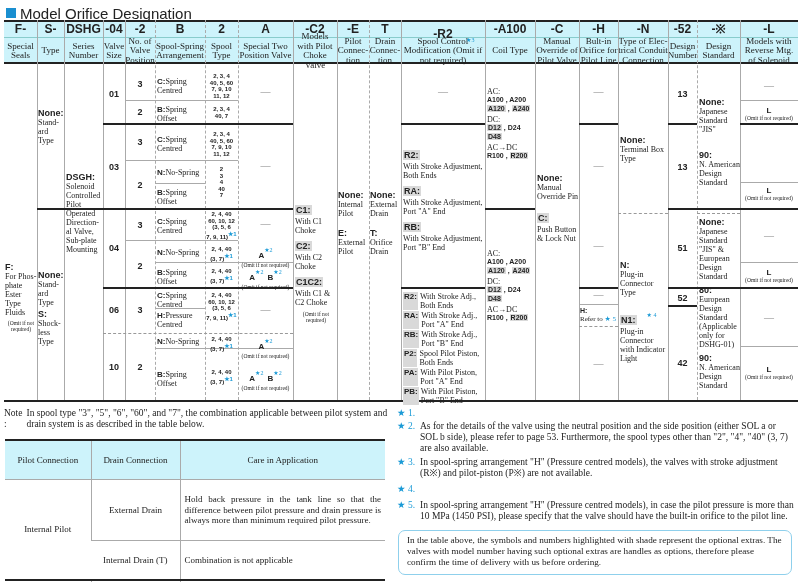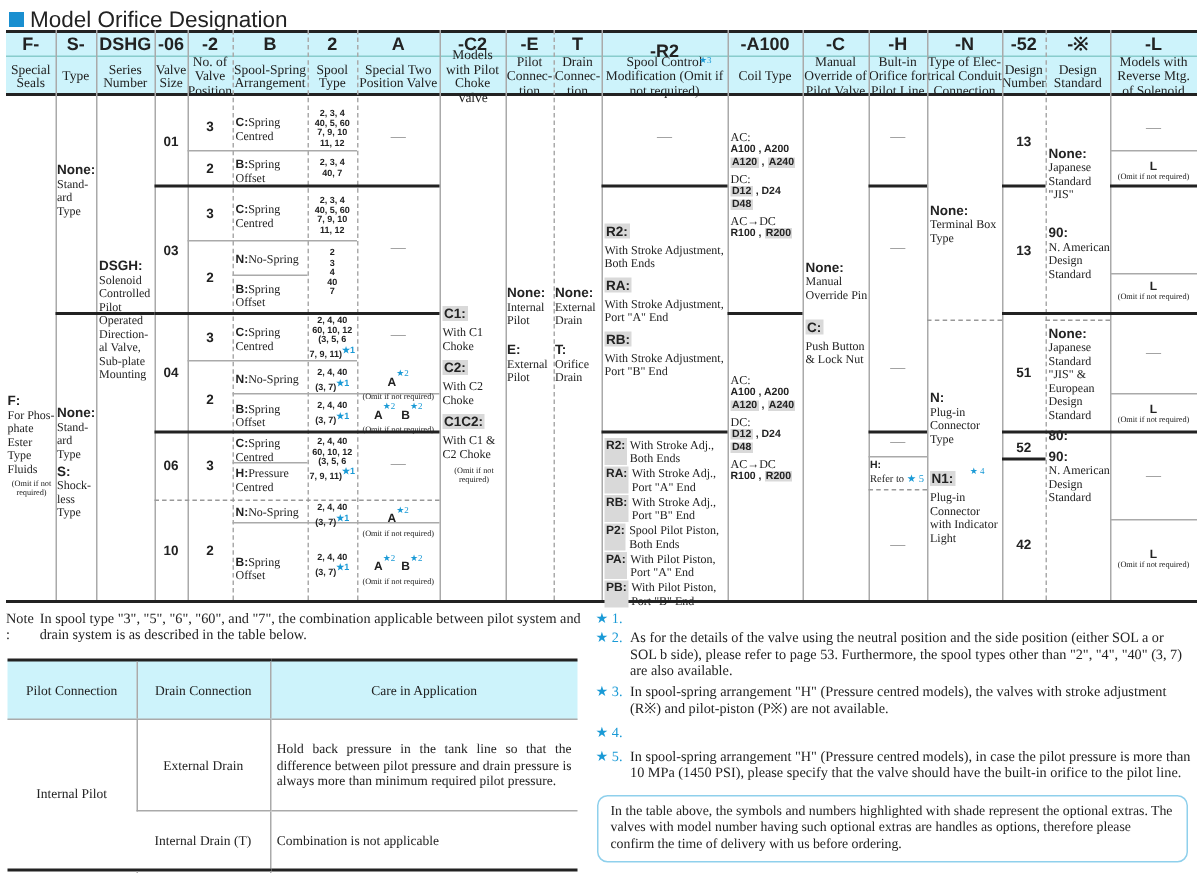--- a/index.html
+++ b/index.html
@@ -41,21 +41,21 @@
 </div>
 
 <div class="a hd" style="left:4px;top:20px;width:794px;height:44px;border-top:2px solid #222;border-bottom:2px solid #222"></div>
 <div class="a" style="left:4px;top:37px;width:794px;border-top:1px solid #8cc"></div>
 
 <div id="hdr"></div>
 
 <div class="a code" style="left:4px;top:21px;width:33px">F-</div>
 <div class="a code" style="left:37px;top:21px;width:27px">S-</div>
 <div class="a code" style="left:64px;top:21px;width:39px">DSHG</div>
-<div class="a code" style="left:103px;top:21px;width:22px">-06</div>
+<div class="a code" style="left:103px;top:21px;width:22px">-04</div>
 <div class="a code" style="left:125px;top:21px;width:30px">-2</div>
 <div class="a code" style="left:155px;top:21px;width:50px">B</div>
 <div class="a code" style="left:205px;top:21px;width:33px">2</div>
 <div class="a code" style="left:238px;top:21px;width:55px">A</div>
 <div class="a code" style="left:293px;top:21px;width:44px">-C2</div>
 <div class="a code" style="left:337px;top:21px;width:32px">-E</div>
 <div class="a code" style="left:369px;top:21px;width:32px">T</div>
 <div class="a code" style="left:401px;top:26px;width:84px">-R2</div>
 <div class="a code" style="left:485px;top:21px;width:50px">-A100</div>
 <div class="a code" style="left:535px;top:21px;width:44px">-C</div>
@@ -342,20 +342,21 @@
 <div class="a" style="left:699px;top:97px;width:41px">
   <div class="sans b s9">None:</div>
   <div class="s8">Japanese Standard "JIS"</div>
   <div class="sans b s9" style="margin-top:16px">90:</div>
   <div class="s8">N. American Design Standard</div>
 </div>
 <div class="a" style="left:699px;top:217px;width:41px">
   <div class="sans b s9">None:</div>
   <div class="s8">Japanese Standard "JIS" &amp; European Design Standard</div>
   <div class="sans b s9" style="margin-top:4px">80:</div>
+  <div class="s8">European Design Standard (Applicable only for DSHG-01)</div>
   <div class="sans b s9" style="margin-top:4px">90:</div>
   <div class="s8">N. American Design Standard</div>
 </div>
 
 <div class="a dash ctr" style="left:740px;top:80px;width:58px">—</div>
 <div class="a ctr" style="left:740px;top:106px;width:58px">
     <div class="sans b s8">L</div>
     <div class="omit">(Omit if not required)</div>
   </div>
 <div class="a ctr" style="left:740px;top:186px;width:58px">

